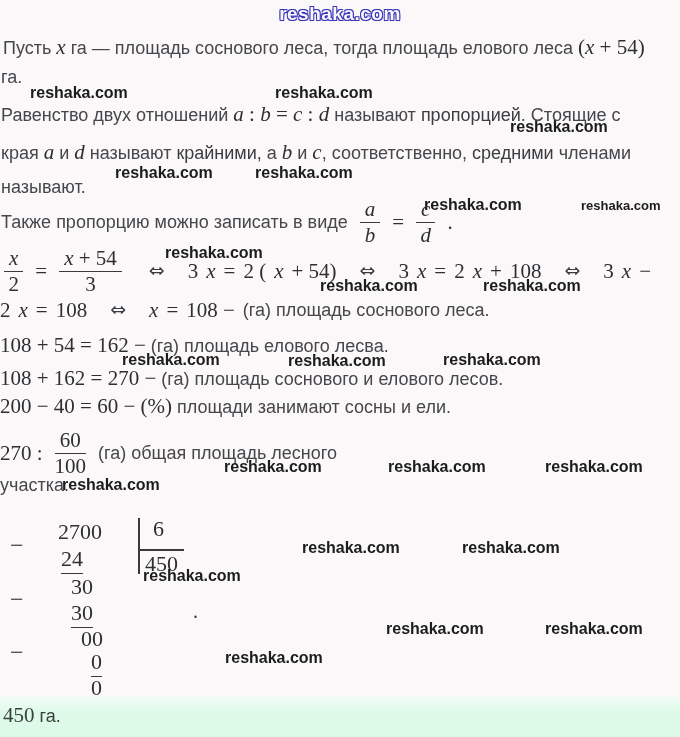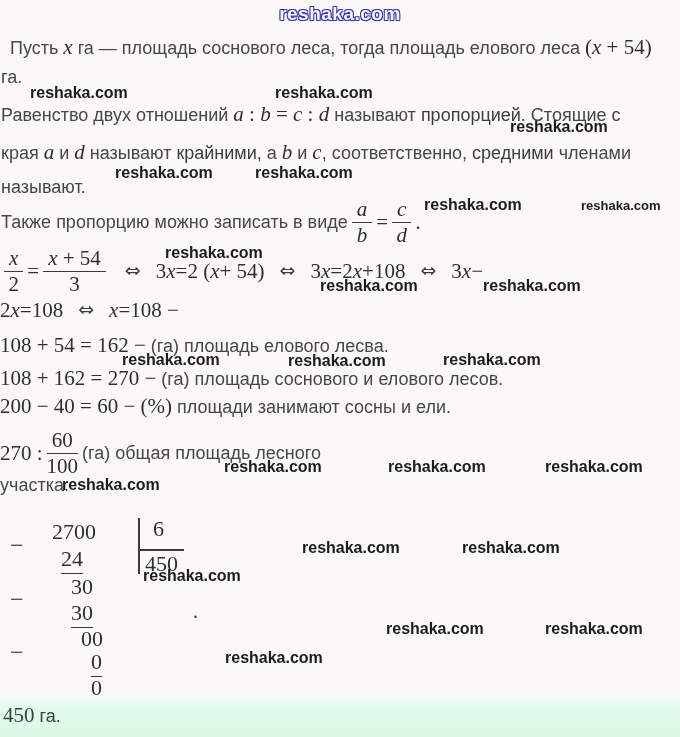--- a/index.html
+++ b/index.html
@@ -5,21 +5,21 @@
   html,body{margin:0;padding:0;}
   .page{
     position:relative;
     width:680px;height:737px;
     background:#fbf8f9;
     overflow:hidden;
     font-family:"Liberation Sans",sans-serif;
   }
   
   .ln{position:absolute;white-space:nowrap;color:#46464b;font-size:18px;line-height:1.25;}
-  .ln.flexline{display:flex;align-items:center;}
+  .ln.flexline{display:flex;align-items:center;gap:8px;}
   .k-r{font-family:"Liberation Sans",sans-serif;font-size:18px;color:#46464b;}
   .k-b{font-family:"Liberation Sans",sans-serif;font-size:18px;color:#3c3c41;font-weight:400;}
   .k-m{font-family:"Liberation Serif",serif;font-style:italic;font-size:21px;color:#2e2e33;}
   .k-n{font-family:"Liberation Serif",serif;font-size:21px;color:#2e2e33;}
   .k-o{font-family:"Liberation Serif",serif;font-size:21px;color:#2e2e33;}
   .k-iff{font-family:"DejaVu Sans",sans-serif;font-size:19px;color:#3a3a40;margin:0 15px;}
   .frac{display:inline-flex;flex-direction:column;text-align:center;vertical-align:middle;margin:0 4px;line-height:1.08;}
   .fnum{border-bottom:1.6px solid #3a3a3a;padding:0 5px 1px 5px;}
   .fden{padding-top:1px;}
   
@@ -73,21 +73,21 @@
       <span class="wm" style="left: 545px; top: 458px; font-size: 16px;">reshaka.com</span>
       <span class="wm" style="left: 62px; top: 476px; font-size: 16px;">reshaka.com</span>
       <span class="wm" style="left: 302px; top: 539px; font-size: 16px;">reshaka.com</span>
       <span class="wm" style="left: 462px; top: 539px; font-size: 16px;">reshaka.com</span>
       <span class="wm" style="left: 143px; top: 567px; font-size: 16px;">reshaka.com</span>
       <span class="wm" style="left: 386px; top: 620px; font-size: 16px;">reshaka.com</span>
       <span class="wm" style="left: 545px; top: 620px; font-size: 16px;">reshaka.com</span>
       <span class="wm" style="left: 225px; top: 649px; font-size: 16px;">reshaka.com</span>
     </div>
 
-  <div class="ln" style="top:34px;left:10px"><span class="k-r">Пусть </span><span class="k-m">x</span><span class="k-r"> га — площадь соснового леса, тогда площадь елового леса </span><span class="k-n">(</span><span class="k-m">x</span><span class="k-n"> + 54)</span></div>
+  <div class="ln" style="top:34px;left:3px"><span class="k-r">Пусть </span><span class="k-m">x</span><span class="k-r"> га — площадь соснового леса, тогда площадь елового леса </span><span class="k-n">(</span><span class="k-m">x</span><span class="k-n"> + 54)</span></div>
   <div class="ln" style="top:66px;left:1px"><span class="k-r">га.</span></div>
   <div class="ln" style="top:101px;left:1px"><span class="k-r">Равенство двух отношений </span><span class="k-m">a</span><span class="k-o"> : </span><span class="k-m">b</span><span class="k-o"> = </span><span class="k-m">c</span><span class="k-o"> : </span><span class="k-m">d</span><span class="k-r"> называют </span><span class="k-b">пропорцией</span><span class="k-r">. Стоящие с</span></div>
   <div class="ln" style="top:139px;left:1px"><span class="k-r">края </span><span class="k-m">a</span><span class="k-r"> и </span><span class="k-m">d</span><span class="k-r"> называют </span><span class="k-b">крайними</span><span class="k-r">, а </span><span class="k-m">b</span><span class="k-r"> и </span><span class="k-m">c</span><span class="k-r">, соответственно, </span><span class="k-b">средними</span><span class="k-r"> членами</span></div>
   <div class="ln" style="top:176px;left:1px"><span class="k-r">называют.</span></div>
   <div class="ln flexline" style="top:198px;left:1px;height:48px">
       <span class="k-r">Также пропорцию можно записать в виде </span>
       <span class="frac">
         <span class="fnum"><span class="k-m">a</span></span>
         <span class="fden"><span class="k-m">b</span></span>
       </span>
@@ -130,39 +130,40 @@
     </div>
   <div class="ln flexline" style="top:297px;left:0;height:26px">
       <span class="k-n">2</span>
       <span class="k-m">x</span>
       <span class="k-o"> = </span>
       <span class="k-n">108</span>
       <span class="k-iff">⇔</span>
       <span class="k-m">x</span>
       <span class="k-o"> = </span>
       <span class="k-n">108 −</span>
+      <span class="k-r"> (га) площадь соснового леса.</span>
     </div>
   <div class="ln" style="top:332px;left:0"><span class="k-n">108 + 54 = 162 −</span><span class="k-r"> (га) площадь елового лесва.</span></div>
   <div class="ln" style="top:365px;left:0"><span class="k-n">108 + 162 = 270 −</span><span class="k-r"> (га) площадь соснового и елового лесов.</span></div>
   <div class="ln" style="top:393px;left:0"><span class="k-n">200 − 40 = 60 − (%)</span><span class="k-r"> площади занимают сосны и ели.</span></div>
   <div class="ln flexline" style="top:430px;left:0;height:46px">
       <span class="k-n">270 : </span>
       <span class="frac">
         <span class="fnum"><span class="k-n">60</span></span>
         <span class="fden"><span class="k-n">100</span></span>
       </span>
       <span class="k-r"> (га) общая площадь лесного</span>
     </div>
   <div class="ln" style="top:474px;left:0"><span class="k-r">участка.</span></div>
 
   <div>
     <span class="minus" style="top:532px">−</span>
     <span class="minus" style="top:586px">−</span>
     <span class="minus" style="top:639px">−</span>
-    <span class="dv" style="left:52px;top:519px">2700</span>
+    <span class="dv" style="left:58px;top:519px">2700</span>
     <div class="vbar"></div>
     <span class="dv" style="left:153px;top:516px">6</span>
     <div class="qline"></div>
     <span class="dv" style="left:145px;top:551px">450</span>
     <span class="dv u" style="left:61px;top:546px">24</span>
     <span class="dv" style="left:71px;top:574px">30</span>
     <span class="dv u" style="left:71px;top:600px">30</span>
     <span class="dv" style="left:81px;top:626px">00</span>
     <span class="dv u" style="left:91px;top:649px">0</span>
     <span class="dv" style="left:91px;top:675px">0</span>

